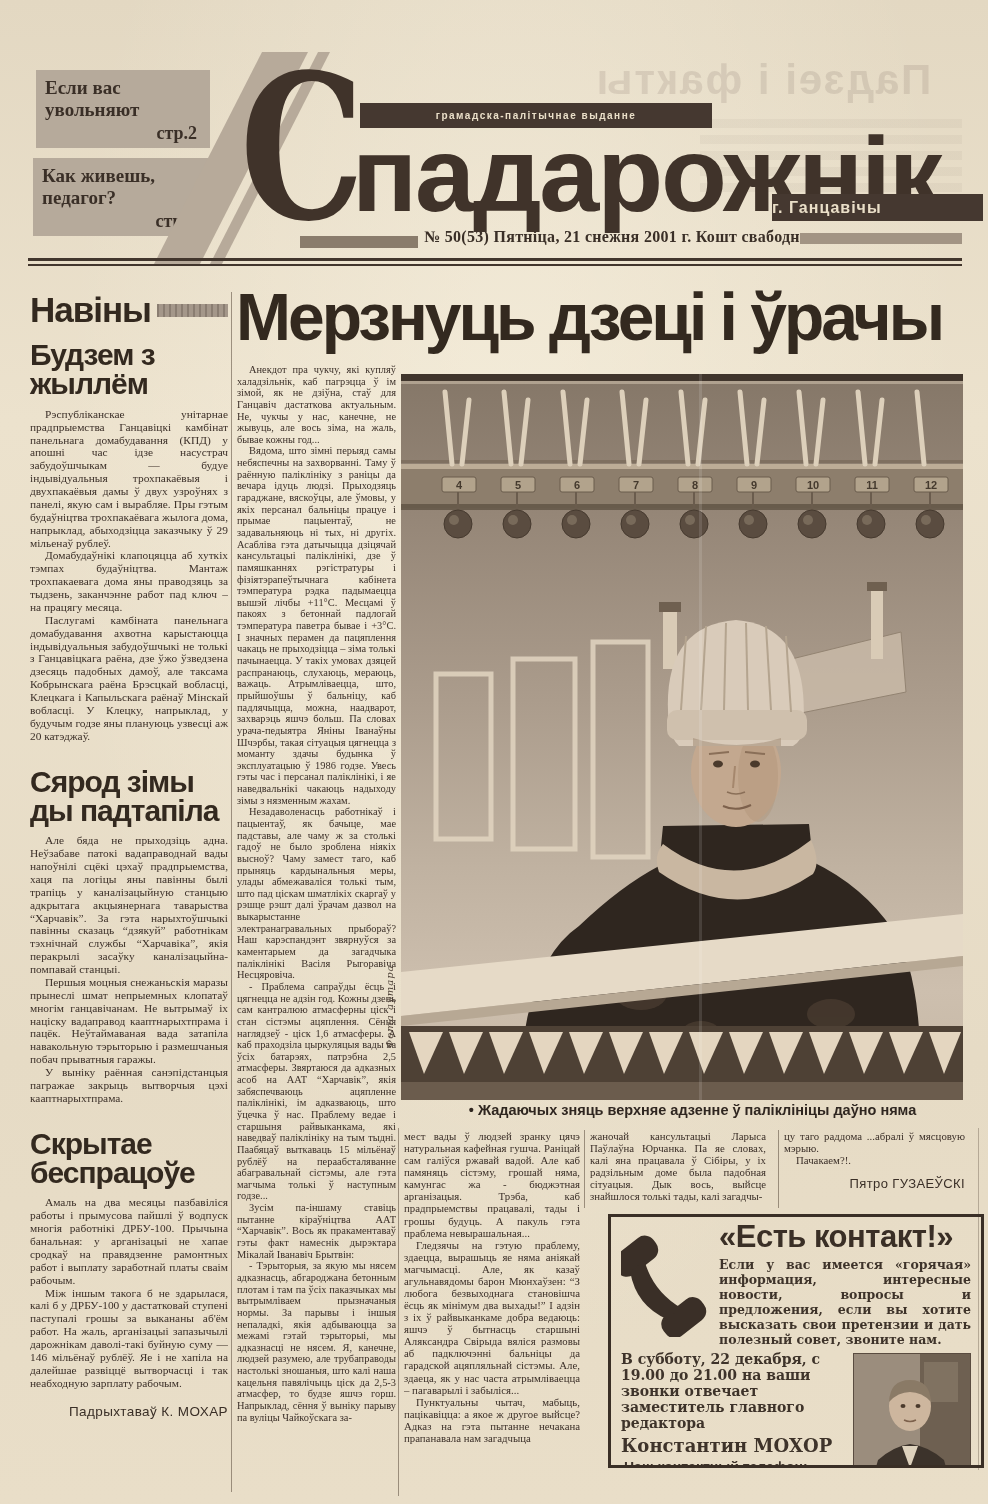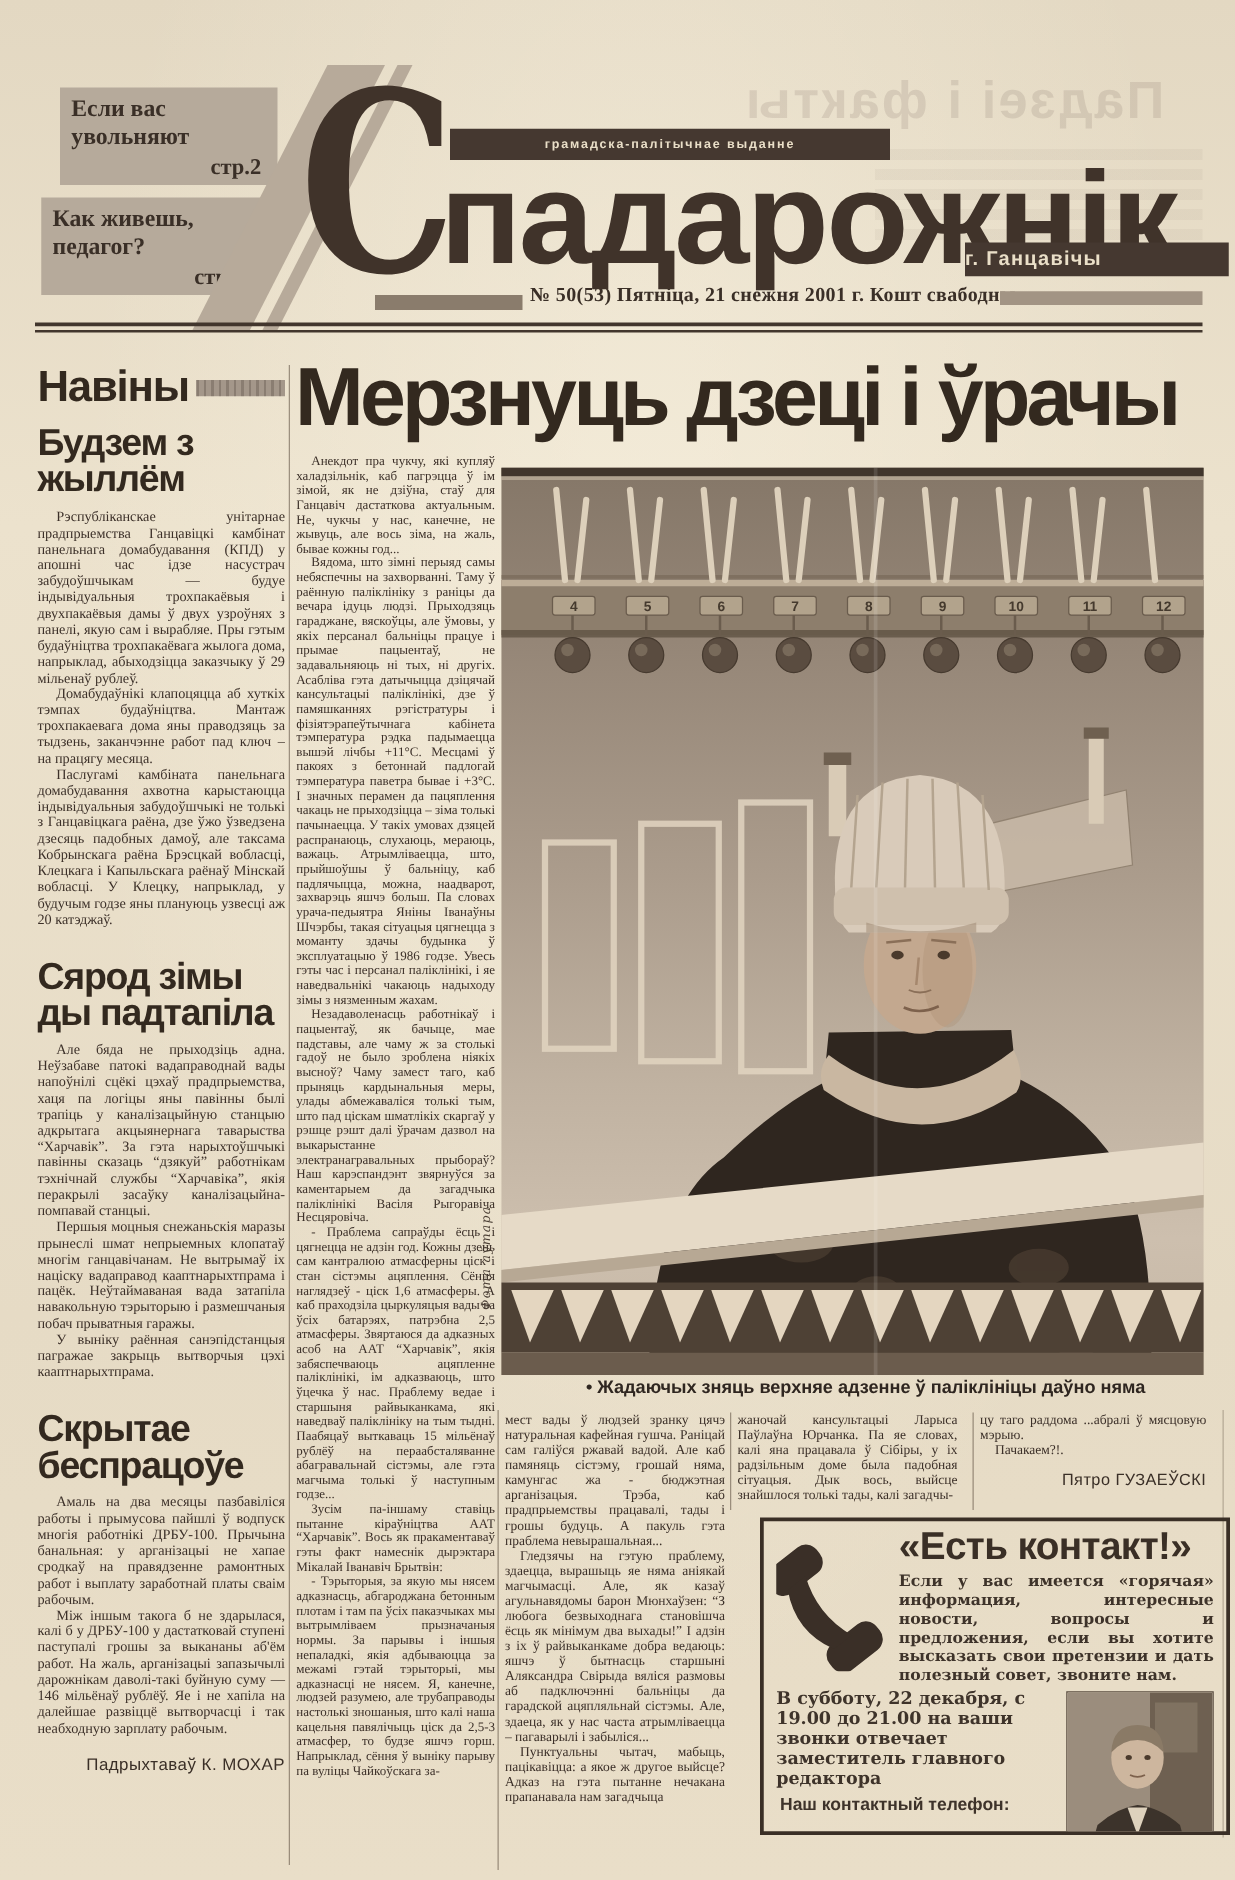--- a/index.html
+++ b/index.html
@@ -12,21 +12,21 @@
       repeating-linear-gradient(93deg, rgba(110,90,70,.03) 0 3px, rgba(255,255,255,.02) 3px 6px);
   }
   .abs{position:absolute;}
   
   .ghost{left:556px;top:56px;width:414px;text-align:center;transform:scaleX(-1);
     font-family:"Liberation Sans",sans-serif;font-weight:bold;font-size:42px;
     color:rgba(105,90,78,.15);letter-spacing:2px;}
   .ghost2{left:700px;top:118px;width:262px;height:74px;
     background:repeating-linear-gradient(0deg, rgba(105,90,78,.06) 0 9px, transparent 9px 16px);}
   .teaser{background:#b6aa9b;color:#3a2f27;padding:7px 9px 4px;}
-  .t1{left:48px;top:70px;width:156px;}
+  .t1{left:36px;top:70px;width:156px;}
   .t2{left:33px;top:158px;width:158px;}
   .teaser .tt{font-weight:bold;font-size:19px;line-height:1.14;}
   .teaser .tp{font-weight:bold;font-size:18px;text-align:right;padding:3px 4px 0 0;}
   .stripe{top:52px;height:212px;background:#b7aa9a;transform:skewX(-27deg);transform-origin:top left;}
   .s1{left:262px;width:46px;}
   .s2{left:318px;width:12px;}
   .underbar{left:300px;top:236px;width:118px;height:12px;background:#8a7c6c;}
   .logo-c{left:240px;top:56px;font-family:"DejaVu Serif",serif;font-weight:bold;font-size:200px;
     line-height:0.92;color:#40332a;transform:scaleX(0.78);transform-origin:left top;z-index:2;}
   .logo-rest{left:352px;top:122px;font-family:"Liberation Sans",sans-serif;font-weight:bold;
@@ -363,18 +363,19 @@
         <ellipse cx="56" cy="52" rx="21" ry="25" fill="#cdb69e"></ellipse>
         <path d="M35,48 Q36,26 56,26 Q76,26 77,48 Q68,38 56,38 Q44,38 35,48 Z" fill="#8a7a66"></path>
         <ellipse cx="49" cy="52" rx="2.5" ry="2" fill="#4a3a2c"></ellipse>
         <ellipse cx="64" cy="52" rx="2.5" ry="2" fill="#4a3a2c"></ellipse>
         <path d="M50,66 Q56,69 62,66" stroke="#7d614c" stroke-width="1.5" fill="none"></path>
         <path d="M12,150 L24,106 Q40,92 56,90 Q74,92 90,106 L102,150 Z" fill="#3c332b"></path>
         <path d="M48,92 L56,114 L64,92 Z" fill="#ded2bd"></path>
         <rect x="54" y="112" width="5" height="24" fill="#2a221b"></rect>
       </svg>
       <p class="cb-sched">В субботу, 22 декабря, с 19.00 до 21.00 на ваши звонки отвечает заместитель главного редактора</p>
+      <p class="cb-name">Константин МОХОР</p>
       <p class="cb-label">Наш контактный телефон:</p>
 
     </div>
   </div>
 
 </div>
 
 </body></html>

